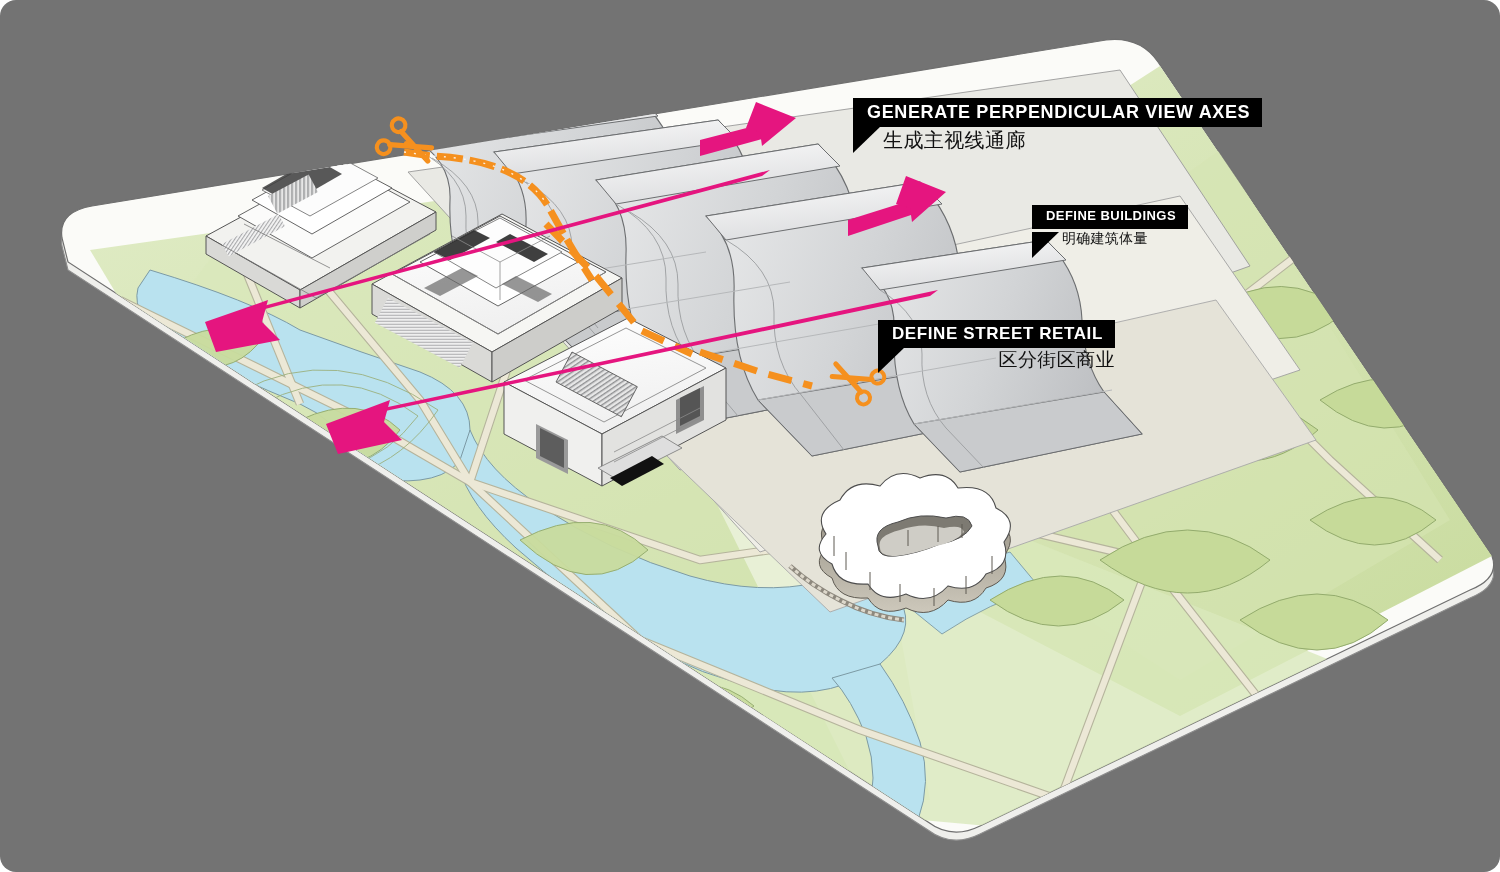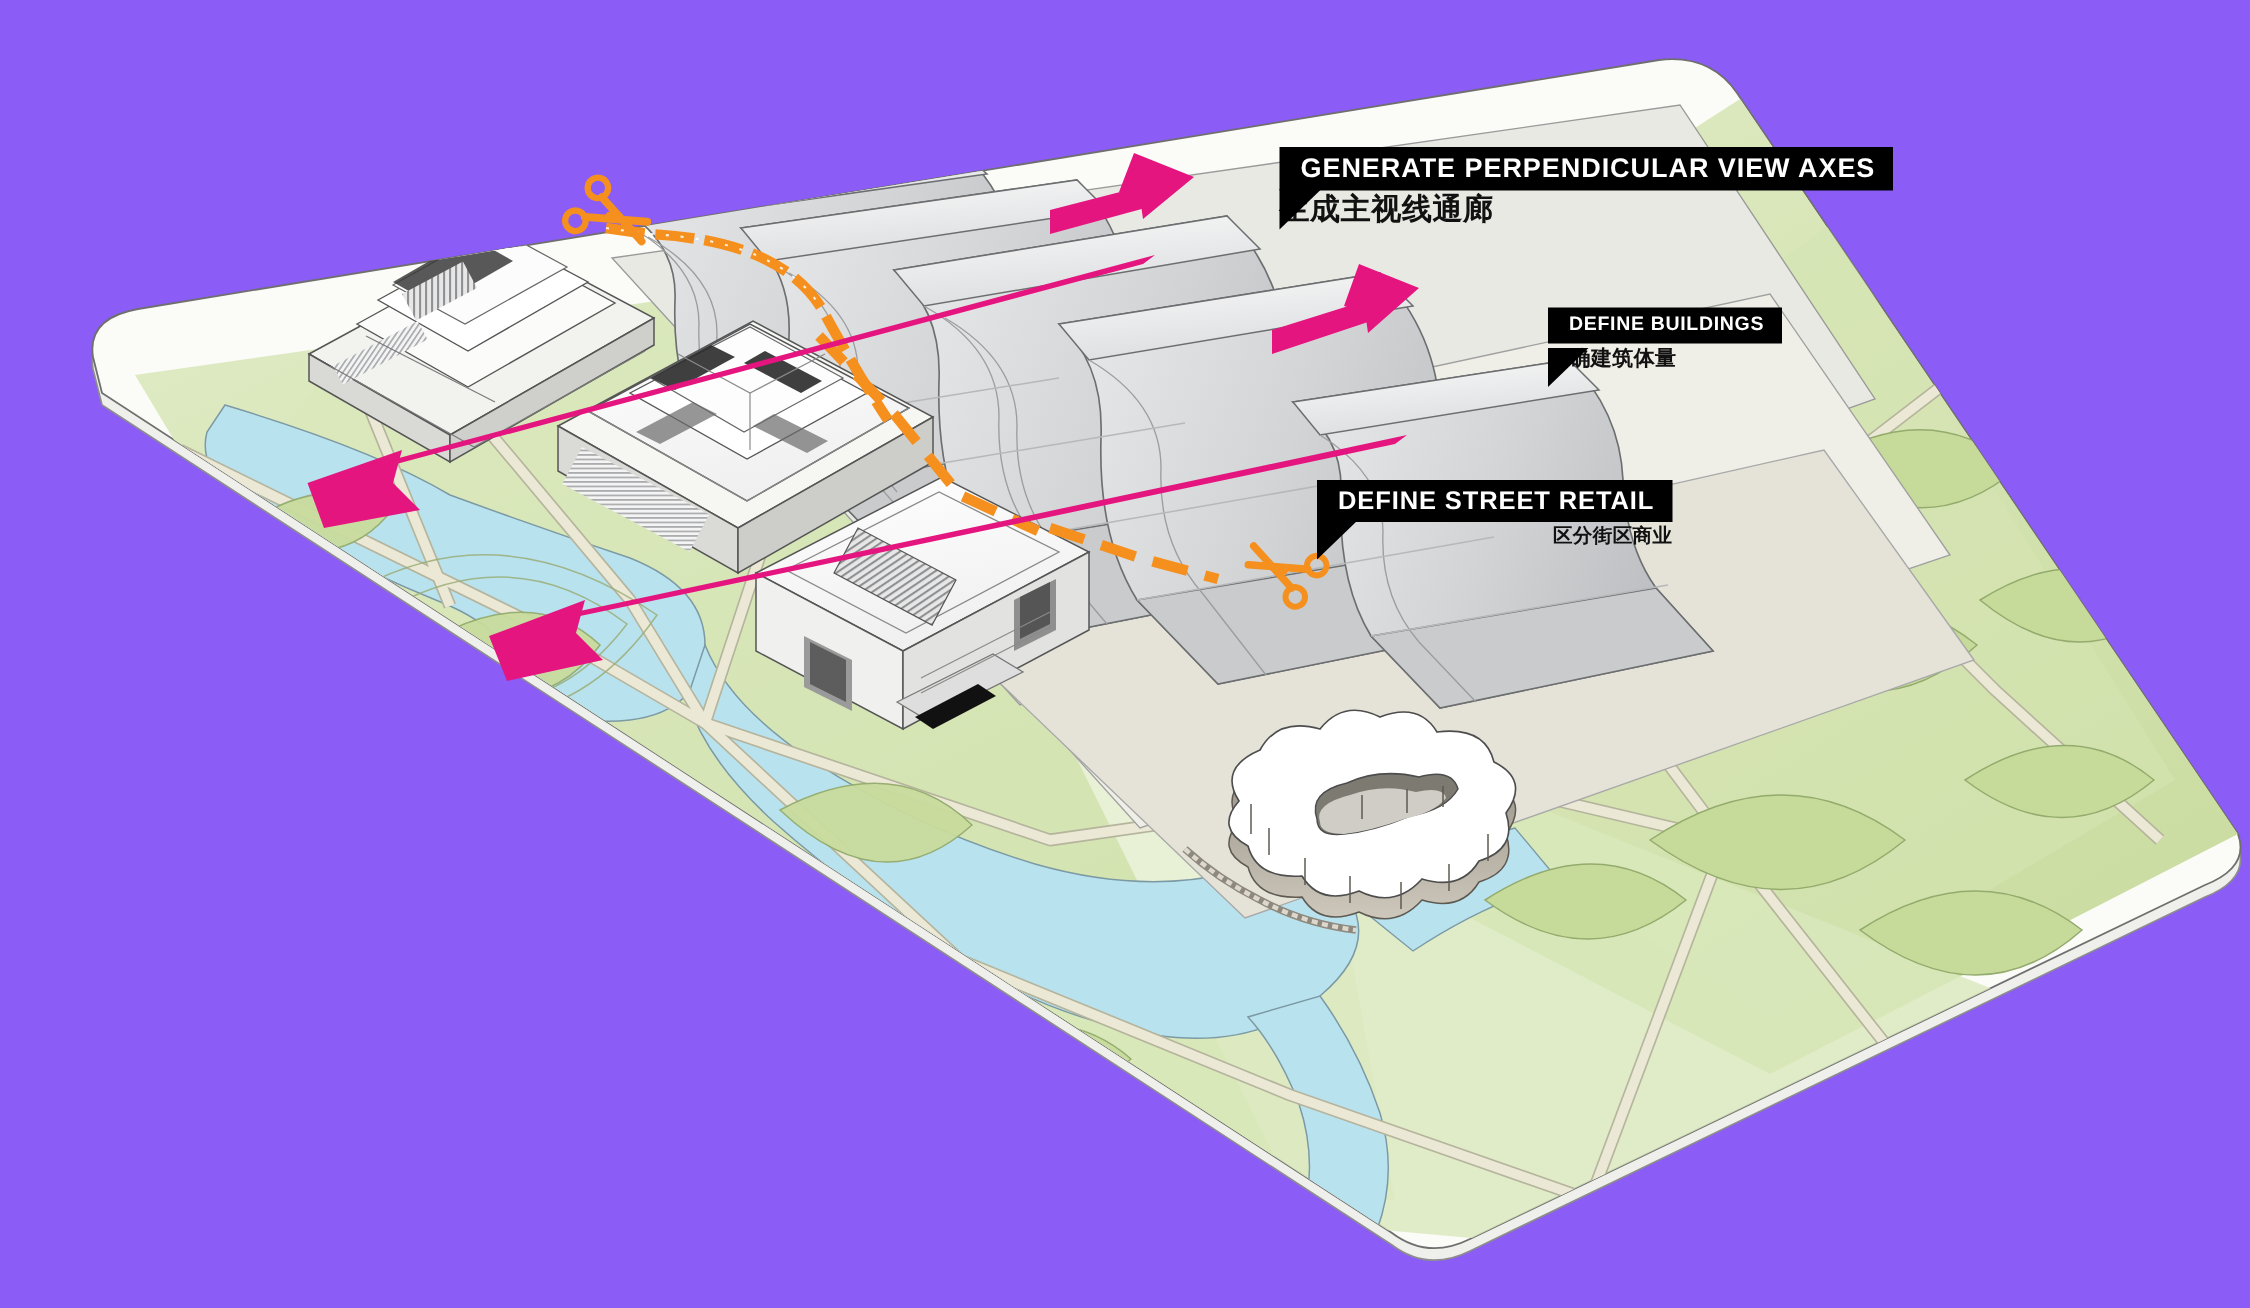--- a/index.html
+++ b/index.html
@@ -8,22 +8,23 @@
     padding: 0;
     background: #ffffff;
   }
   body {
     font-family: "Liberation Sans", sans-serif;
   }
   #stage {
     position: relative;
     width: 1500px;
     height: 872px;
-    background: #8b5cf6;
+    background: #737373;
     overflow: hidden;
+    border-radius: 16px;
   }
   #scene {
     position: absolute;
     inset: 0;
     width: 1500px;
     height: 872px;
   }
   
   .callout {
     position: absolute;
@@ -35,22 +36,23 @@
     color: #ffffff;
     font-weight: bold;
     letter-spacing: 0.035em;
     padding: 4px 12px 5px 14px;
     display: inline-block;
     line-height: 1.12;
   }
   .callout .sub {
     display: block;
     color: #111111;
-    font-weight: bold;
+    font-weight: normal;
     letter-spacing: 0.02em;
+    padding-left: 30px;
     margin-top: 1px;
     line-height: 1.2;
   }
   .callout .tri {
     position: absolute;
     left: 0;
     width: 0;
     height: 0;
   }
   
@@ -67,21 +69,21 @@
   #callout-buildings .bar { font-size: 13px; }
   #callout-buildings .sub { font-size: 14px; }
   #callout-buildings .tri {
     top: 27px;
     border-left: 27px solid #000;
     border-bottom: 26px solid transparent;
   }
   
   #callout-street-retail { left: 878px; top: 320px; text-align: right; }
   #callout-street-retail .bar { font-size: 17px; }
-  #callout-street-retail .sub { font-size: 13px; }
+  #callout-street-retail .sub { font-size: 19px; }
   #callout-street-retail .tri {
     top: 27px;
     border-left: 27px solid #000;
     border-bottom: 26px solid transparent;
   }
 </style>
 </head>
 <body>
 
 <div id="stage">

